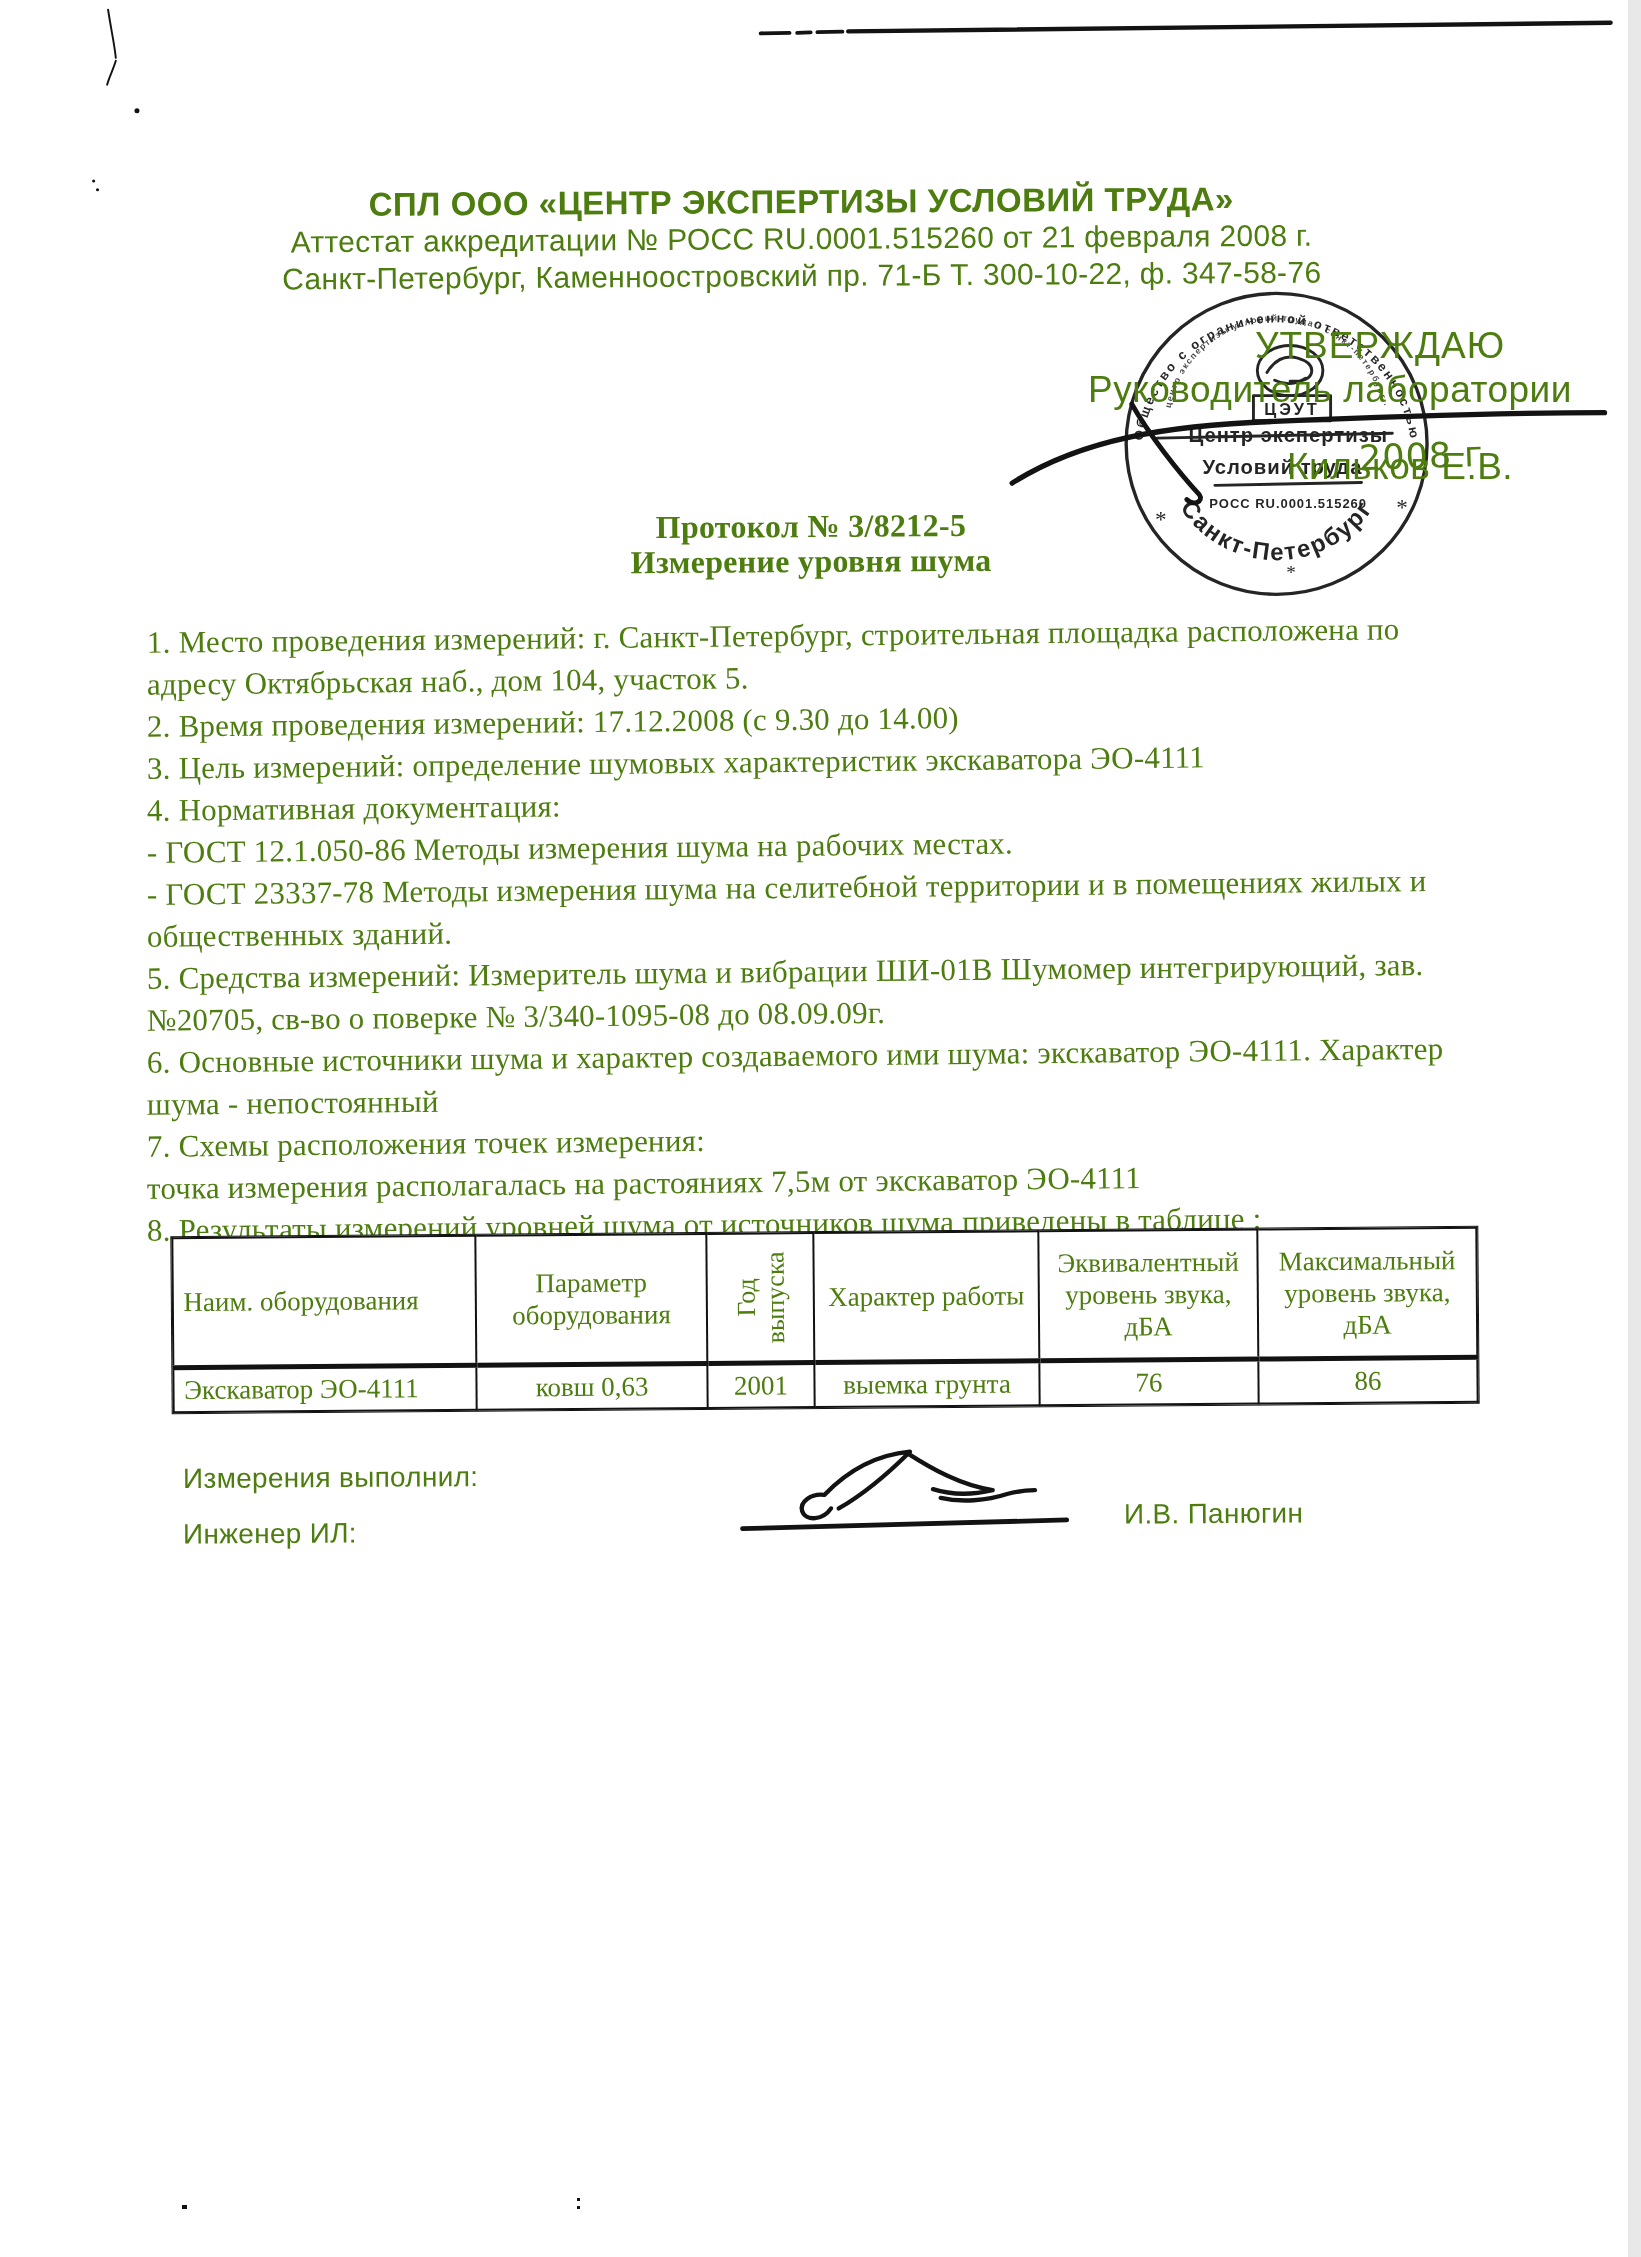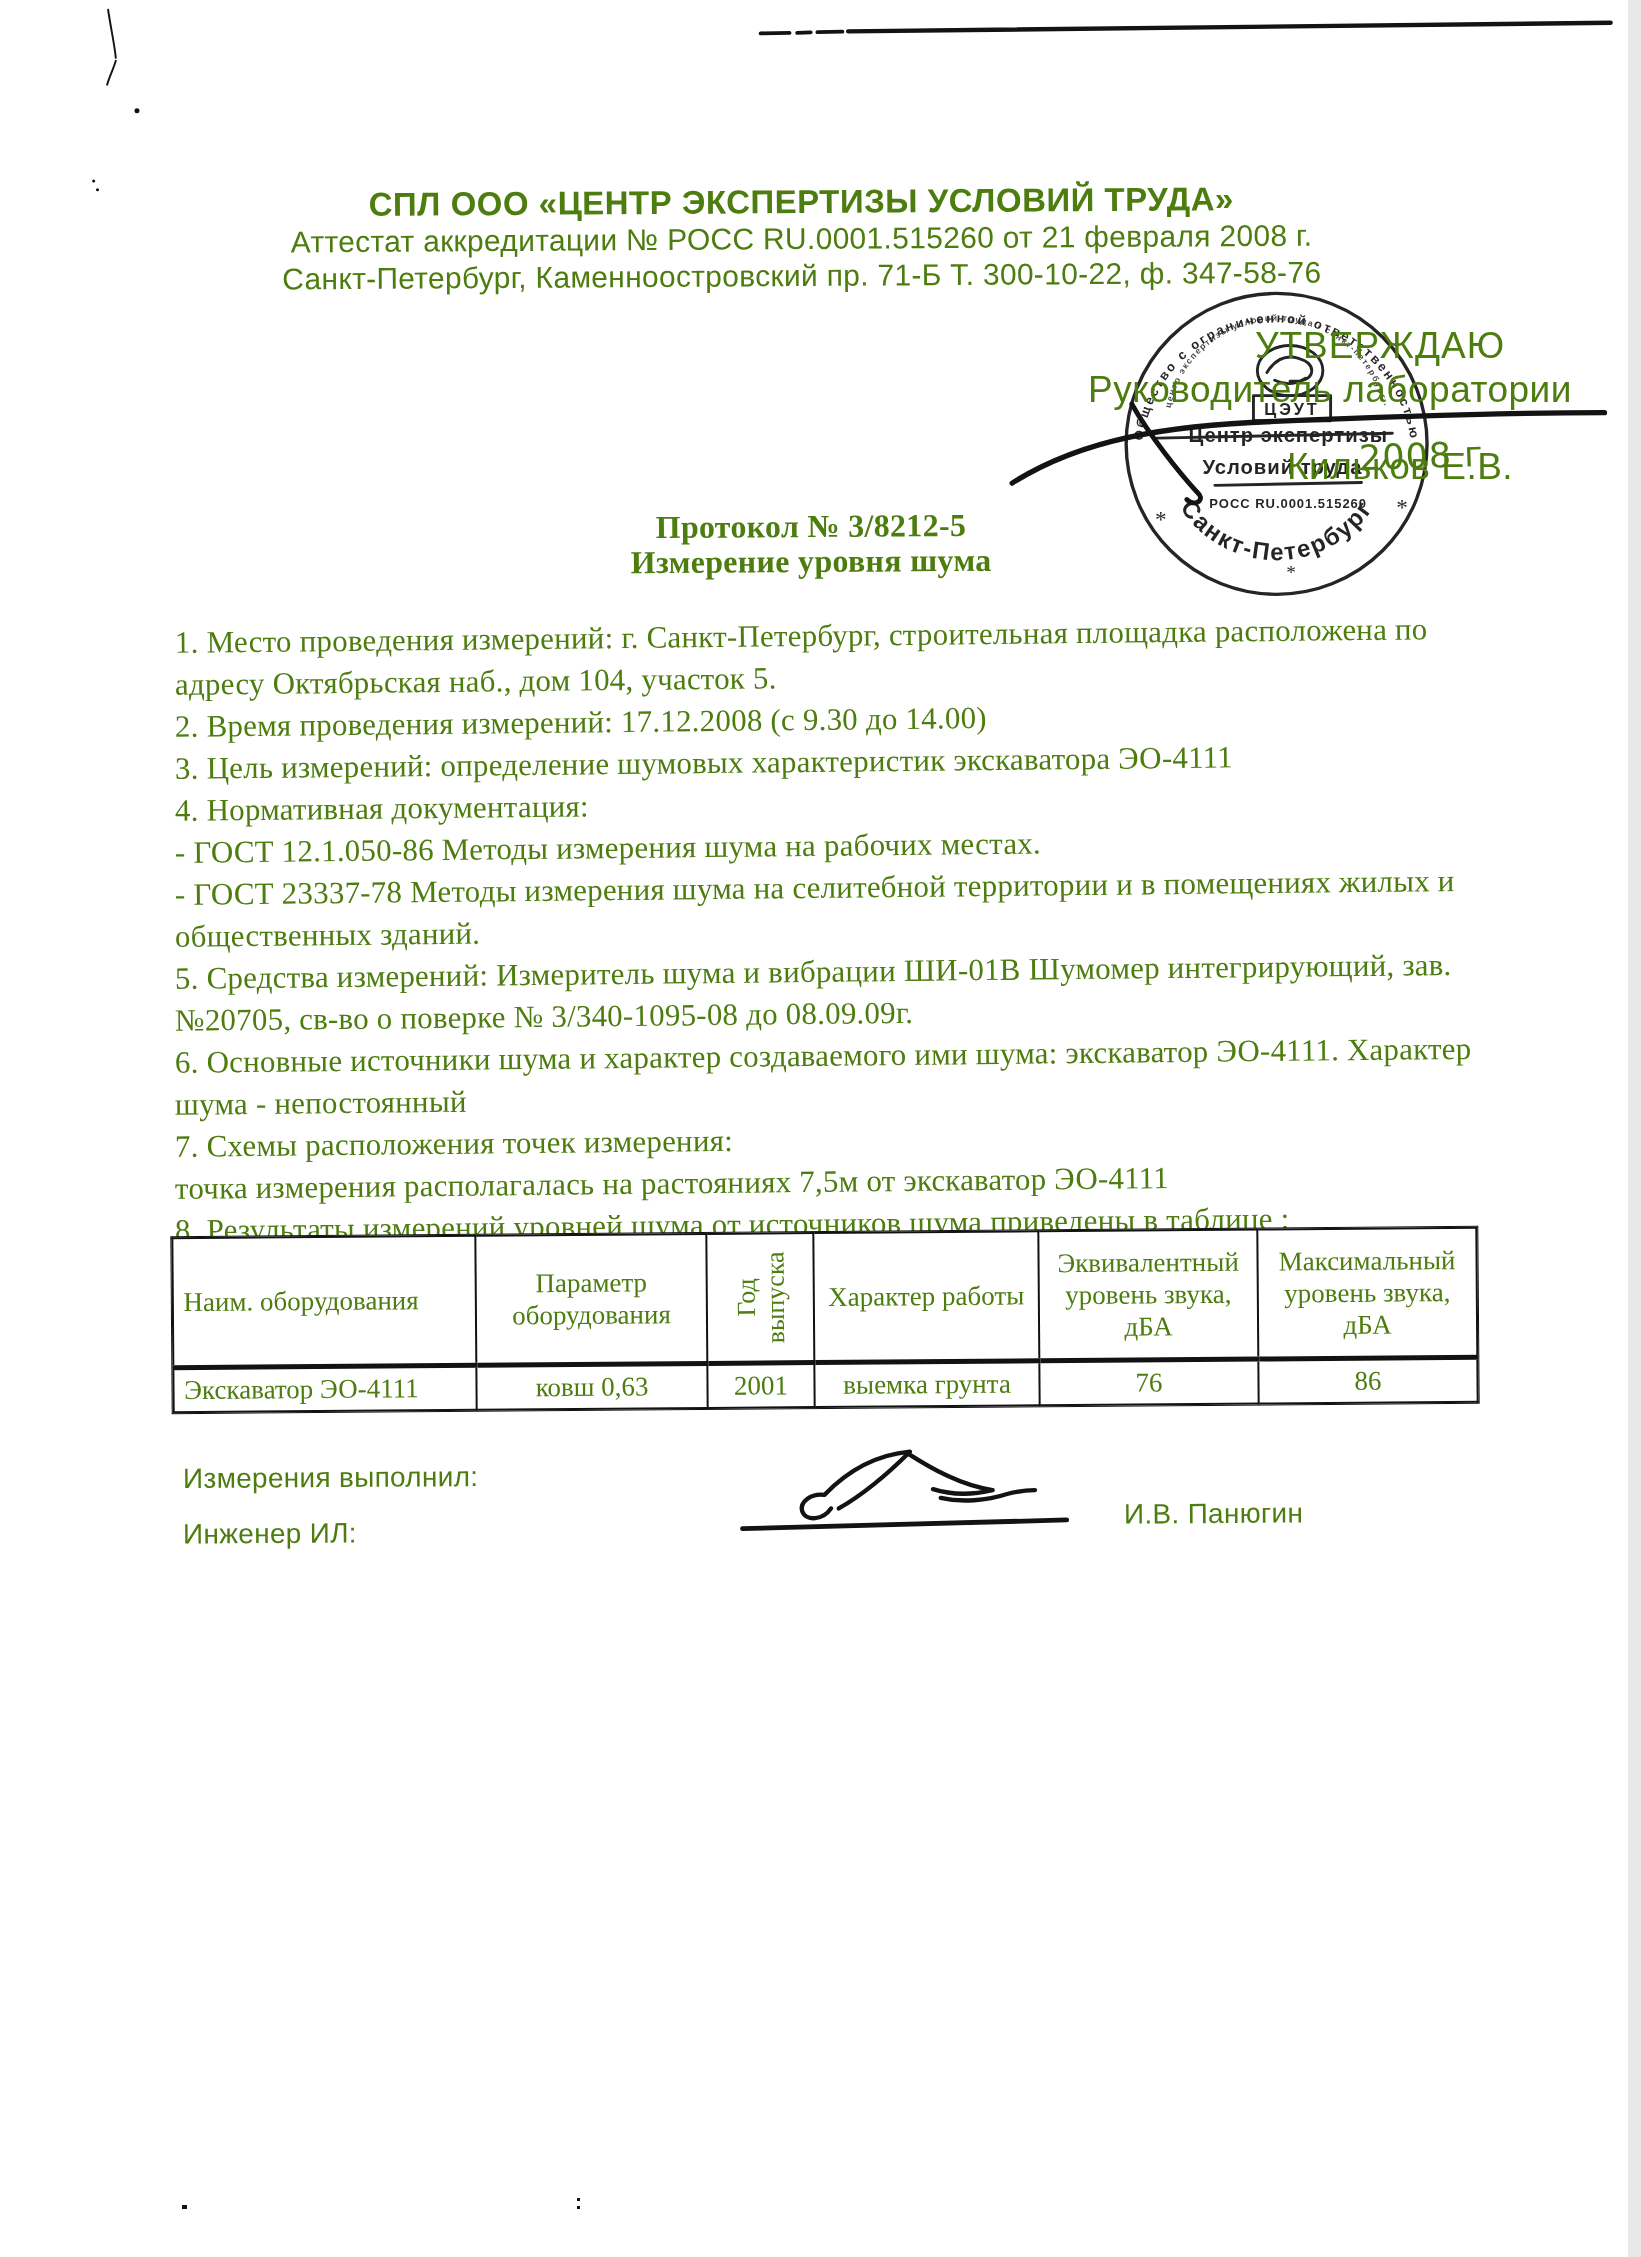--- a/index.html
+++ b/index.html
@@ -15,21 +15,21 @@
   .hdr .l2,.hdr .l3{font-size:30px;font-weight:400;letter-spacing:0.3px;line-height:37px;}
 
   
   .approve{font-size:37px;letter-spacing:0.5px;white-space:nowrap;}
 
   
   .title{left:0;top:509px;width:1622px;text-align:center;font-weight:700;}
   .title div{font-size:32px;line-height:35px;letter-spacing:0.3px;}
 
   
-  .bodyblock{left:147px;top:619px;width:1352px;margin-left:28px;}
+  .bodyblock{left:147px;top:619px;width:1352px;}
   .bline{height:42px;font-size:31px;letter-spacing:0.2px;white-space:nowrap;transform:rotate(-0.62deg);transform-origin:40% 50%;}
 
   
   .tblwrap{left:172px;top:1232px;transform:rotate(-0.45deg);transform-origin:50% 50%;}
   table.res{border-collapse:collapse;table-layout:fixed;width:1304px;background:#fff;}
   table.res td{border:2.9px solid #121212;font-size:27px;line-height:32px;text-align:center;
                vertical-align:middle;padding:1.9px 5.8px;overflow:hidden;}
   table.res tr.hd td{height:122px;border-bottom:5.8px solid #121212;}
   table.res tr.dt td{height:37px;}
   table.res td.left{text-align:left;padding-left:9.7px;}

